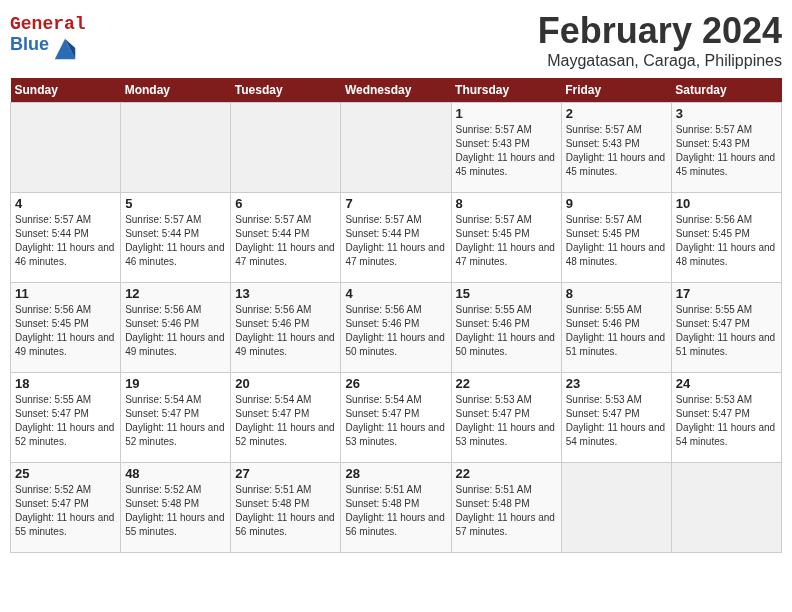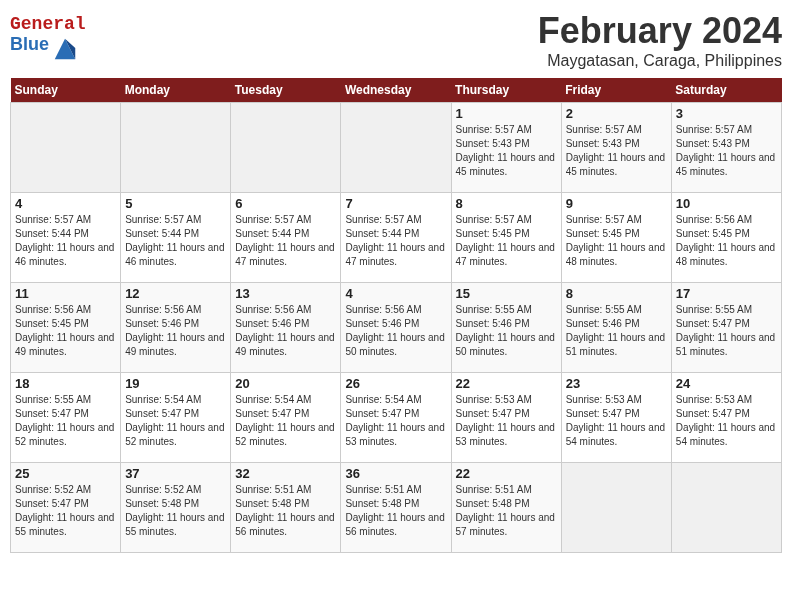--- a/index.html
+++ b/index.html
@@ -284,33 +284,33 @@
         </td>
       </tr>
       <tr>
         <td>
           <div class="day-num">25</div>
           <div class="day-info" style="white-space: pre-line;">Sunrise: 5:52 AM
 Sunset: 5:47 PM
 Daylight: 11 hours and 55 minutes.</div>
         </td>
         <td>
-          <div class="day-num">37</div>
+          <div class="day-num">48</div>
           <div class="day-info" style="white-space: pre-line;">Sunrise: 5:52 AM
 Sunset: 5:48 PM
 Daylight: 11 hours and 55 minutes.</div>
         </td>
         <td>
-          <div class="day-num">32</div>
+          <div class="day-num">27</div>
           <div class="day-info" style="white-space: pre-line;">Sunrise: 5:51 AM
 Sunset: 5:48 PM
 Daylight: 11 hours and 56 minutes.</div>
         </td>
         <td>
-          <div class="day-num">36</div>
+          <div class="day-num">28</div>
           <div class="day-info" style="white-space: pre-line;">Sunrise: 5:51 AM
 Sunset: 5:48 PM
 Daylight: 11 hours and 56 minutes.</div>
         </td>
         <td>
           <div class="day-num">22</div>
           <div class="day-info" style="white-space: pre-line;">Sunrise: 5:51 AM
 Sunset: 5:48 PM
 Daylight: 11 hours and 57 minutes.</div>
         </td>

